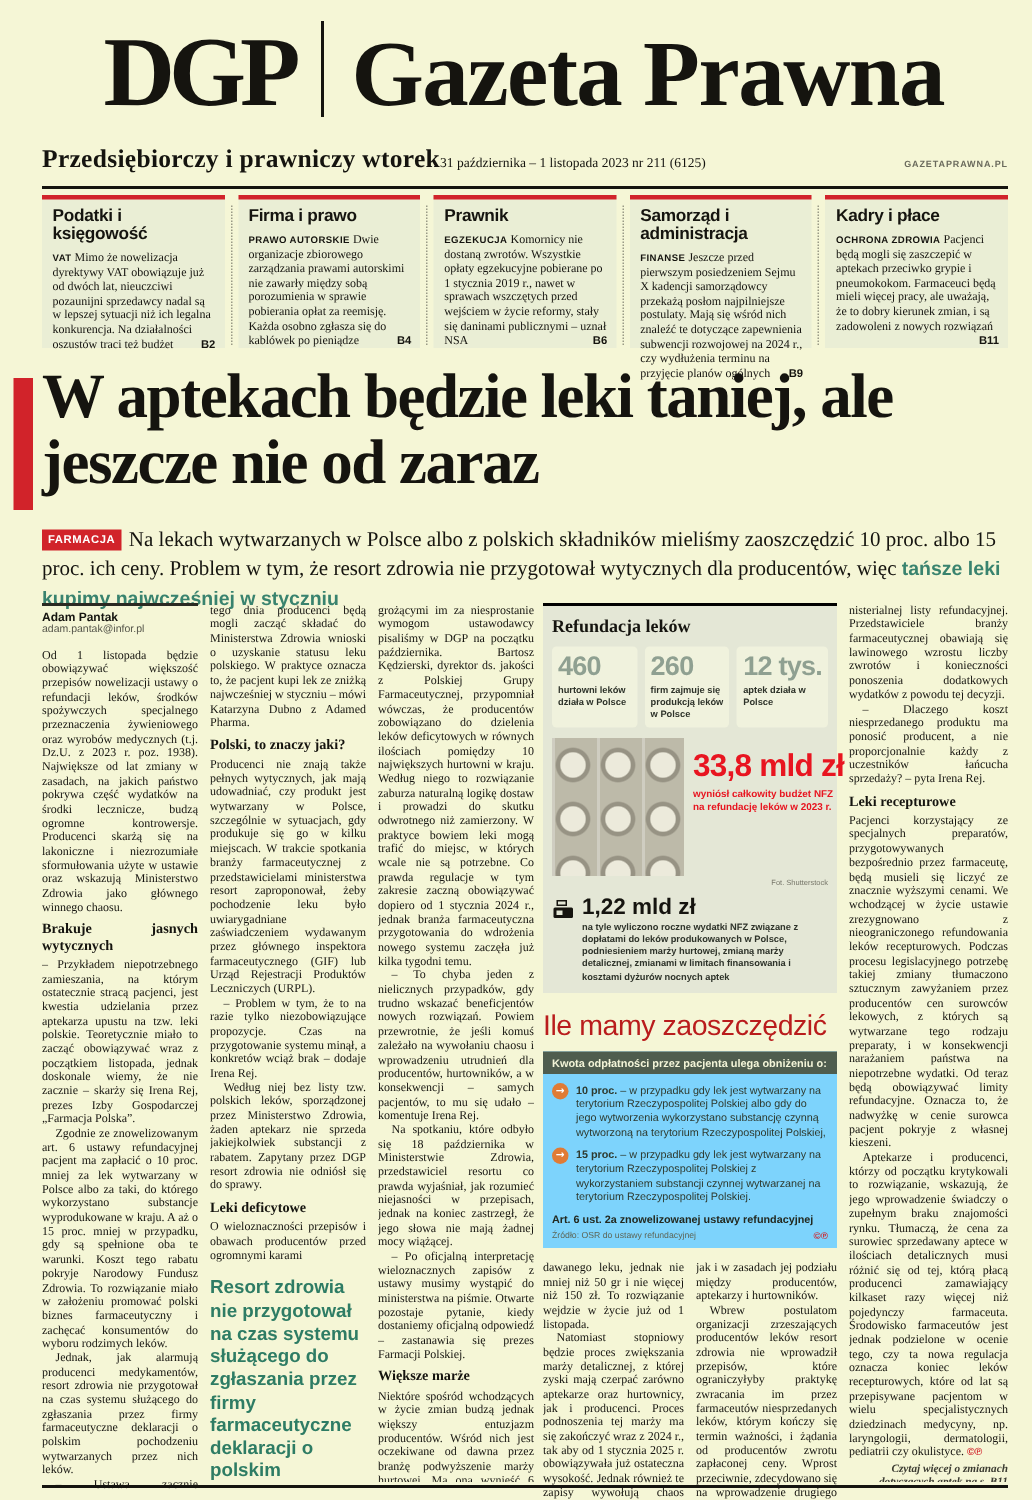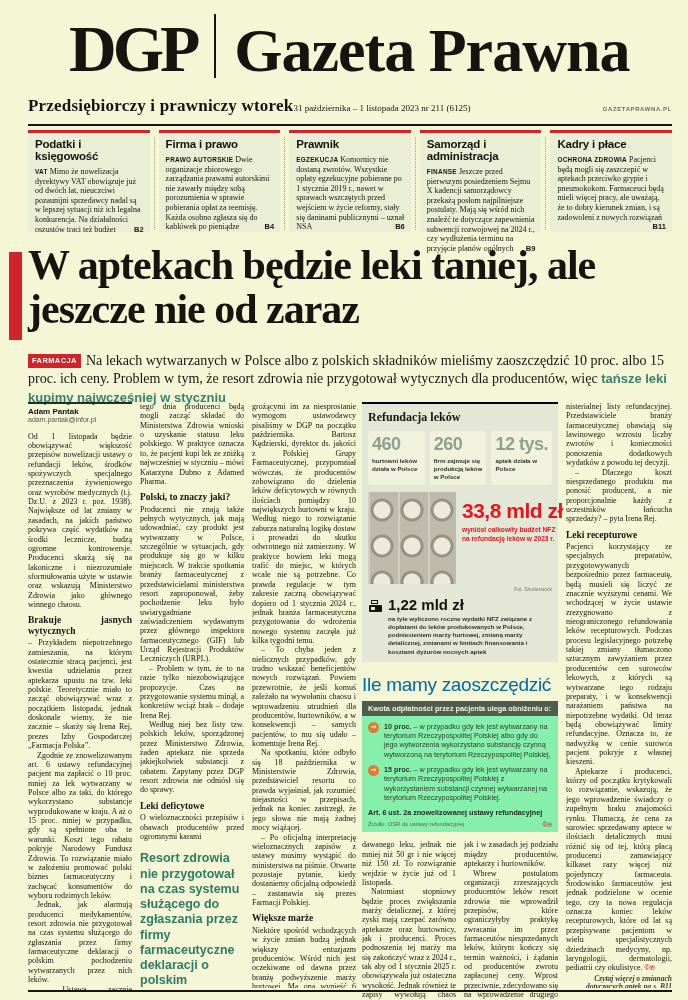--- a/index.html
+++ b/index.html
@@ -65,22 +65,22 @@
        radial-gradient(circle at 14px 18px,#eceadb 0 8px,#979384 9px 11px,rgba(0,0,0,0) 12px);
      background-size:auto,30px 36px;}
   .budget{flex:1;padding-top:8px;}
   .budget-value{color:#e81520;font-family:"Liberation Sans",sans-serif;font-weight:bold;font-size:21px;line-height:1;letter-spacing:-.5px;white-space:nowrap;}
   .budget-caption{color:#e81520;font-family:"Liberation Sans",sans-serif;font-weight:bold;font-size:6.6px;line-height:1.3;margin-top:5px;}
   .photo-credit{font-family:"Liberation Sans",sans-serif;font-size:5px;color:#77776a;text-align:right;margin-top:2px;}
   .secondary{display:flex;gap:5px;margin-top:5px;align-items:flex-start;}
   .till-icon{flex:0 0 auto;margin-top:2px;}
   .sec-stat-value{font-family:"Liberation Sans",sans-serif;font-weight:bold;font-size:15px;line-height:1;}
   .sec-stat-caption{font-family:"Liberation Sans",sans-serif;font-weight:bold;font-size:6.2px;line-height:1.3;color:#2e332a;margin-top:3px;}
-  .sv-title{font-family:"Liberation Sans",sans-serif;font-weight:normal;font-size:19px;color:#0369a1;margin:12px 0 5px;letter-spacing:-.3px;}
-  .sv-box{background:#86efac;padding:0 0 4px;}
+  .sv-title{font-family:"Liberation Sans",sans-serif;font-weight:normal;font-size:19px;color:#b91c1c;margin:12px 0 5px;letter-spacing:-.3px;}
+  .sv-box{background:#7dd3fc;padding:0 0 4px;}
   .sv-header{background:#4f5d4e;color:#f3f5d8;font-family:"Liberation Sans",sans-serif;font-weight:bold;font-size:7.3px;padding:3px 6px;}
   .sv-item{display:flex;gap:5px;padding:6px 6px 0;}
   .sv-bullet{flex:0 0 auto;width:11px;height:11px;border-radius:50%;background:#e07b35;color:#fff;
              font-family:"DejaVu Sans",sans-serif;font-size:7px;font-weight:bold;text-align:center;line-height:11px;}
   .sv-text{font-family:"Liberation Sans",sans-serif;font-size:7.2px;line-height:1.3;color:#2e3a2f;text-align:left;}
   .sv-legal{font-family:"Liberation Sans",sans-serif;font-weight:bold;font-size:7.2px;color:#22281f;padding:6px 6px 2px;}
   .sv-source-row{display:flex;justify-content:space-between;padding:2px 6px 0;}
   .sv-source{font-family:"Liberation Sans",sans-serif;font-size:5.8px;color:#5d6657;}
   .sv-mark{font-family:"Liberation Sans",sans-serif;font-weight:bold;font-size:6.5px;color:#d1232a;}
   .midcols{display:flex;gap:8px;margin-top:8px;height:178px;overflow:hidden;}

